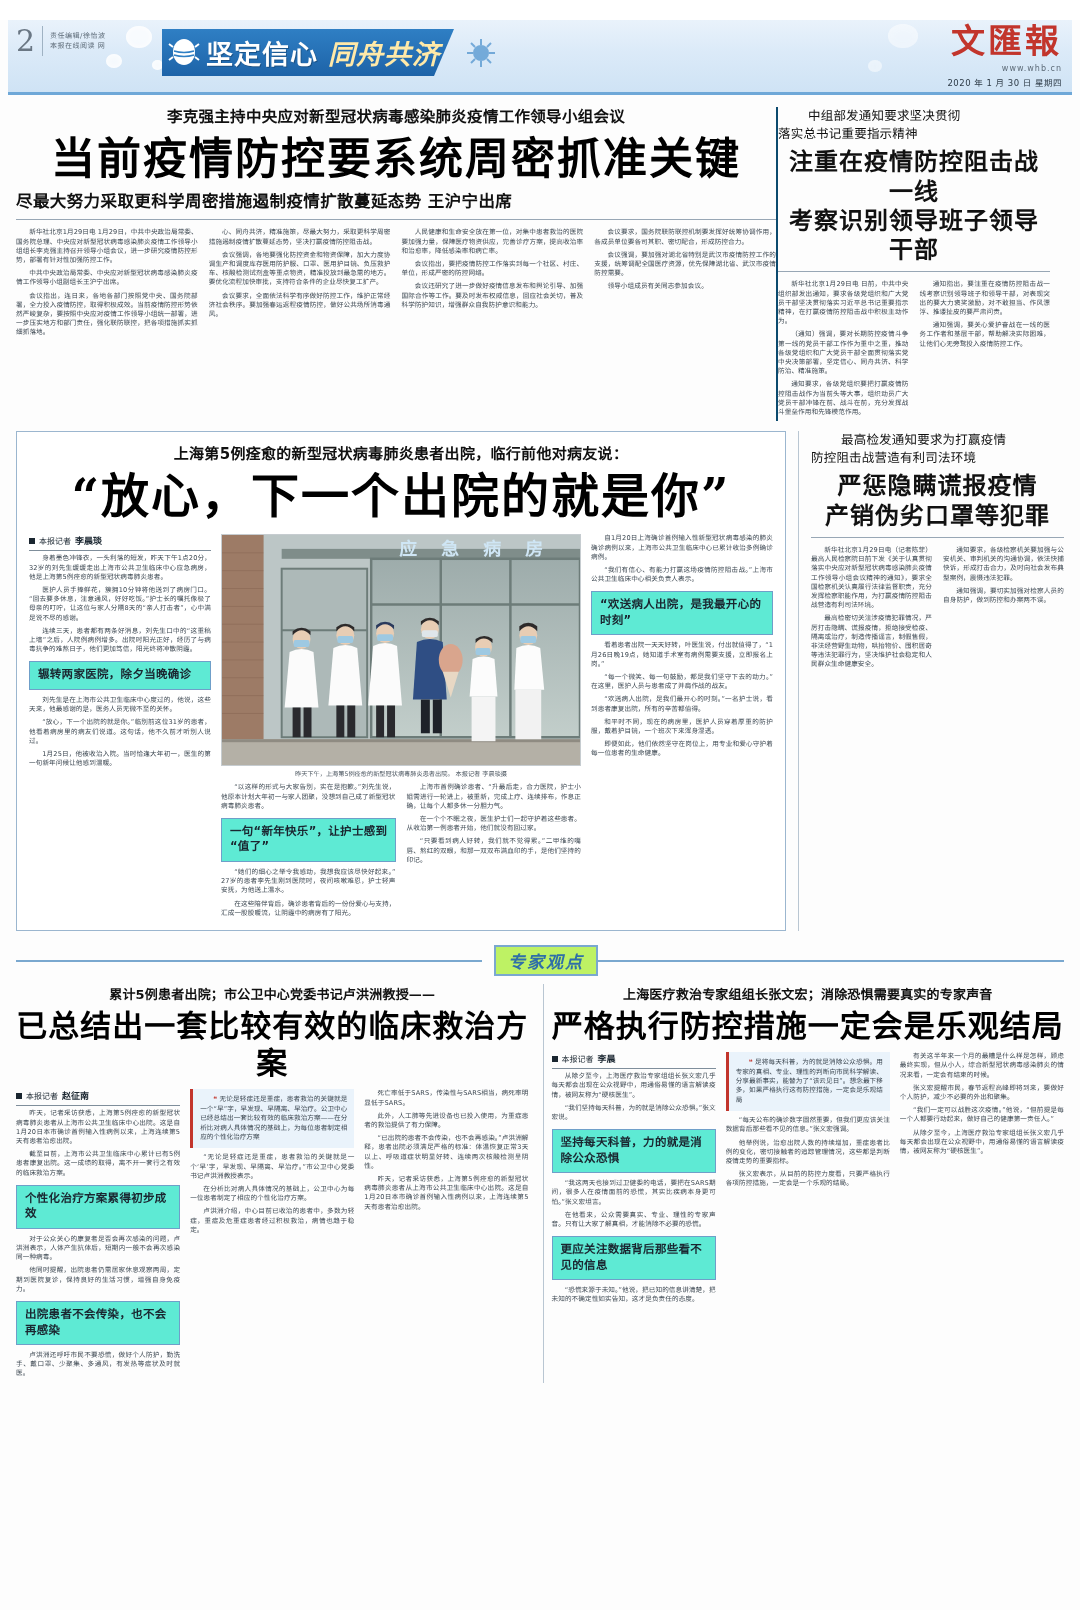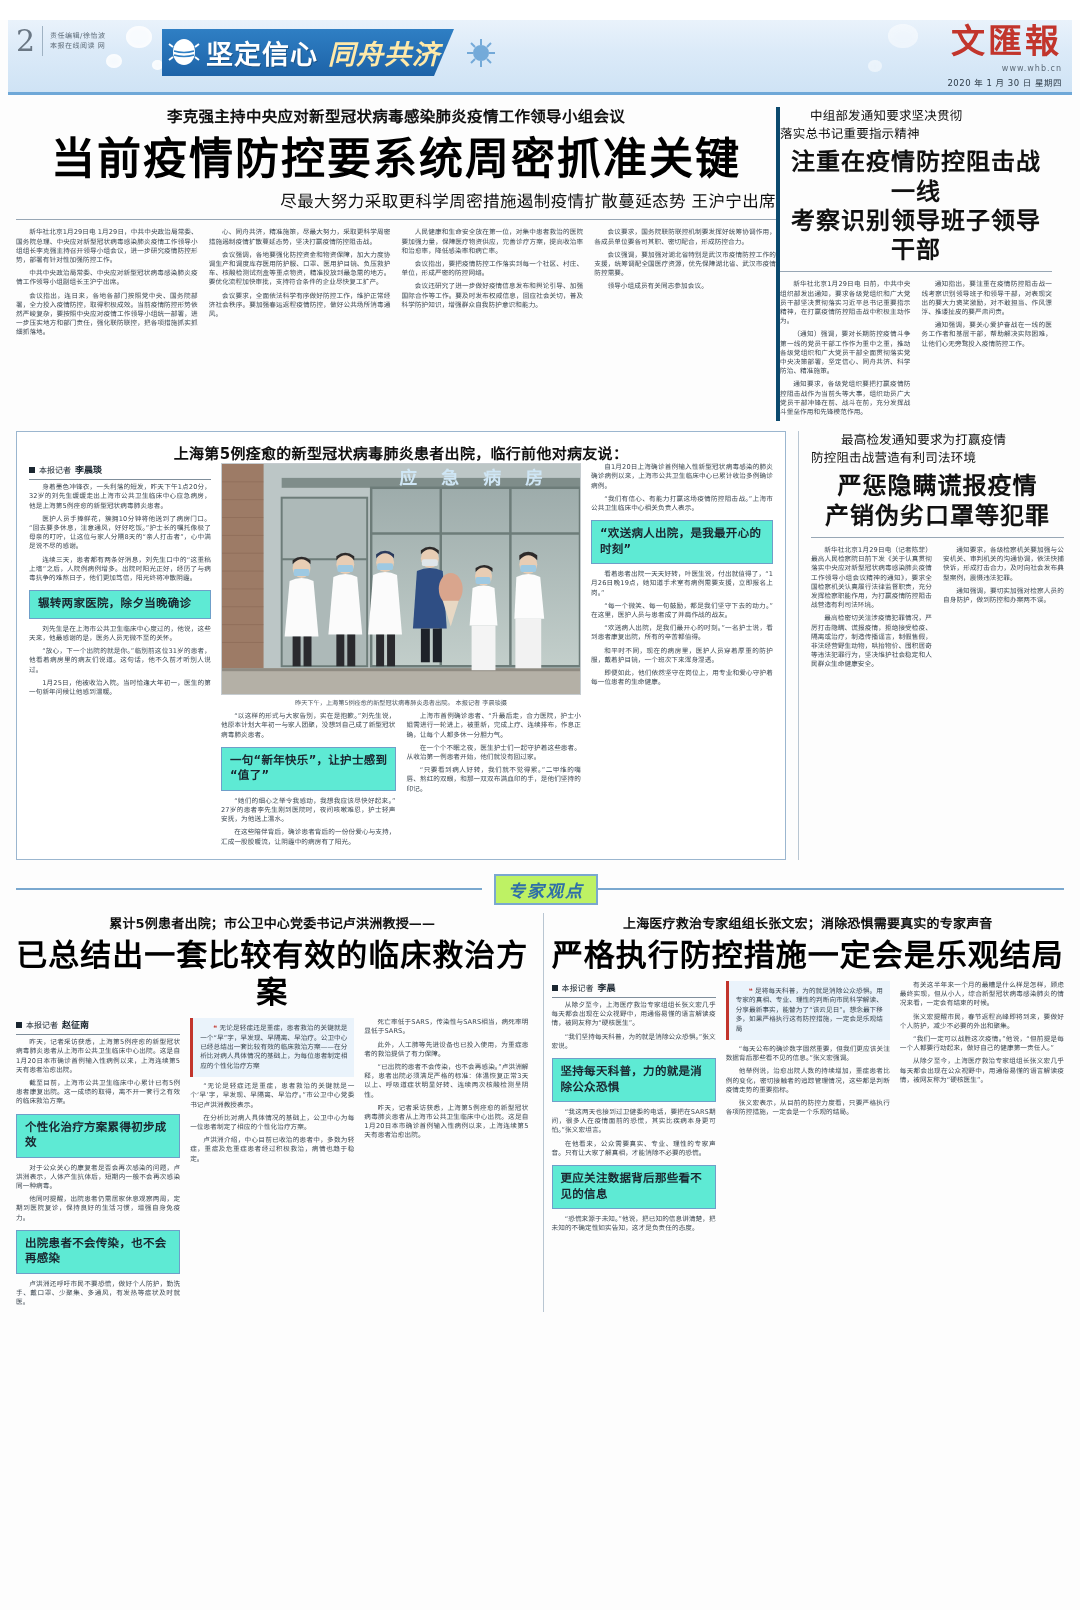--- a/index.html
+++ b/index.html
@@ -59,33 +59,33 @@
   .mh-title{
     font-family:"DejaVu Serif","Liberation Serif",serif;
     font-size:34px;font-weight:bold;color:#c2352c;letter-spacing:3px;line-height:1;
   }
   .mh-url{font-size:8px;color:#5d6b78;letter-spacing:1px;margin-top:6px;}
   .mh-date{font-size:8.5px;color:#2d3a46;letter-spacing:.5px;margin-top:3px;}
 
   
   .topwrap{display:flex;margin:12px 16px 0 16px;gap:0;}
   .top-left{width:760px;}
-  .top-right{width:272px;padding-left:0;border-left:4px solid #0c4a6e;}
+  .top-right{width:272px;padding-left:0;border-left:2px solid #0c4a6e;}
 
   .kicker{
     text-align:center;font-size:15.5px;font-weight:bold;color:#111;
     letter-spacing:.3px;line-height:1.3;
   }
   .head-main{
     text-align:center;font-size:44px;font-weight:bold;color:#000;
     letter-spacing:2px;line-height:1.12;margin:7px 0 5px 0;
     font-family:"DejaVu Sans","Liberation Sans",sans-serif;
   }
   .subhead{
-    text-align:right;font-size:16.5px;font-weight:normal;color:#111;
+    text-align:left;font-size:16.5px;font-weight:bold;color:#111;
     letter-spacing:.4px;margin-bottom:7px;
   }
   .rule-thin{height:1px;background:#98a7b5;margin:6px 0 8px 0;}
 
   .rt-kicker{font-size:12.5px;color:#111;line-height:1.45;text-align:justify;
              letter-spacing:.2px;margin-bottom:5px;}
   .rt-kicker .ind{display:inline-block;width:2.4em;}
   .rt-head{
     font-size:24px;font-weight:bold;color:#111;line-height:1.22;
     letter-spacing:1px;text-align:center;
@@ -279,20 +279,21 @@
           </div>
         </div>
       </div>
     </div>
   </div>
 
   <div style="display:flex;margin:10px 16px 0 16px;gap:12px;">
 
     <div style="flex:1;border:1px solid #9bb6cf;padding:10px 12px 8px 12px;background:#fff;">
       <div class="f-kicker">上海第5例痊愈的新型冠状病毒肺炎患者出院，临行前他对病友说：</div>
+      <div class="f-head">“放心，下一个出院的就是你”</div>
 
       <div class="f-cols">
 
         <div class="f-col">
           <div class="byline">
             <span class="sq"></span>
             <span class="small">本报记者</span>
             <span>李晨琰</span>
           </div>
           <div class="bodytext">

